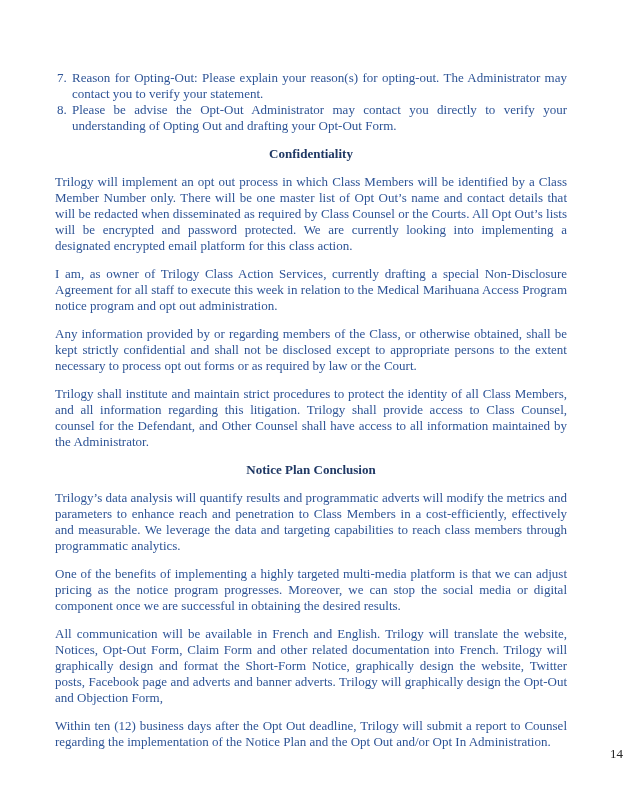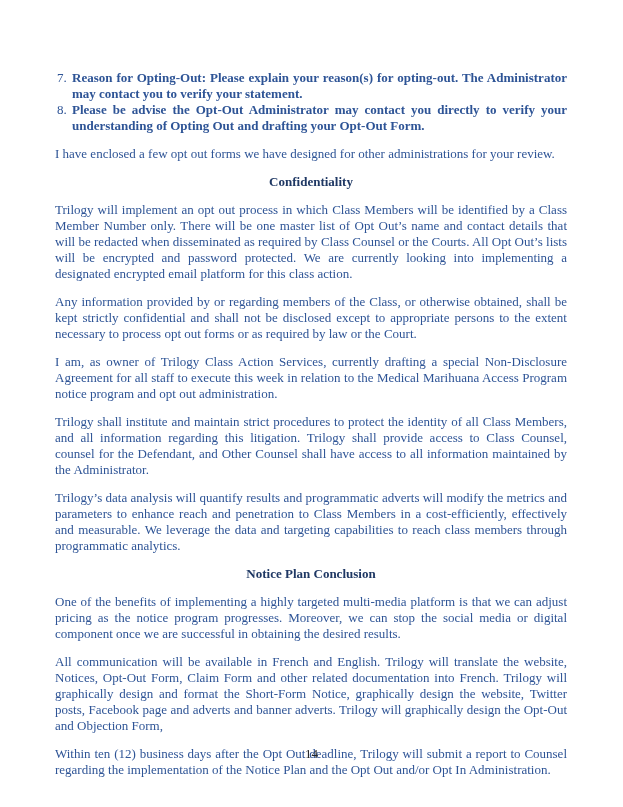--- a/index.html
+++ b/index.html
@@ -35,56 +35,54 @@
   .list-item{display:flex;}
   .list-item .num{
     flex:0 0 15px;
     width:15px;
     padding-left:2px;
     text-align:left;
   }
   .list-item .li-text{
     flex:1;
     text-align:justify;
-    font-weight:bold;
   }
   .page-number{
     position:absolute;
     left:0;
     right:0;
     bottom:45px;
-    text-align:center;
+    text-align:right;
     color:var(--page-number);
   }
 </style>
 </head>
 <body>
 
 <div class="page">
 
   <div class="numbered-list">
     <div class="list-item">
       <span class="num">7.</span>
       <span class="li-text">Reason for Opting-Out: Please explain your reason(s) for opting-out.  The Administrator may contact you to verify your statement.</span>
     </div>
     <div class="list-item">
       <span class="num">8.</span>
       <span class="li-text">Please be advise the Opt-Out Administrator may contact you directly to verify your understanding of Opting Out and drafting your Opt-Out Form.</span>
     </div>
   </div>
 
-  <p class="para">I have enclosed a few opt out forms we have designed for other administrations for your review.</p>
 
   <p class="para heading">Confidentiality</p>
   <p class="para">Trilogy will implement an opt out process in which Class Members will be identified by a Class Member Number only.  There will be one master list of Opt Out’s name and contact details that will be redacted when disseminated as required by Class Counsel or the Courts.  All Opt Out’s lists will be encrypted and password protected.   We are currently looking into implementing a designated encrypted email platform for this class action.</p>
+  <p class="para">I am, as owner of Trilogy Class Action Services, currently drafting a special Non-Disclosure Agreement for all staff to execute this week in relation to the Medical Marihuana Access Program notice program and opt out administration.</p>
   <p class="para">Any information provided by or regarding members of the Class, or otherwise obtained, shall be kept strictly confidential and shall not be disclosed except to appropriate persons to the extent necessary to process opt out forms or as required by law or the Court.</p>
-  <p class="para">I am, as owner of Trilogy Class Action Services, currently drafting a special Non-Disclosure Agreement for all staff to execute this week in relation to the Medical Marihuana Access Program notice program and opt out administration.</p>
   <p class="para">Trilogy shall institute and maintain strict procedures to protect the identity of all Class Members, and all information regarding this litigation.  Trilogy shall provide access to Class Counsel, counsel for the Defendant, and Other Counsel shall have access to all information maintained by the Administrator.</p>
 
+  <p class="para heading">Notice Plan Conclusion</p>
   <p class="para">Trilogy’s data analysis will quantify results and programmatic adverts will modify the metrics and parameters to enhance reach and penetration to Class Members in a cost-efficiently, effectively and measurable. We leverage the data and targeting capabilities to reach class members through programmatic analytics.</p>
-  <p class="para heading">Notice Plan Conclusion</p>
   <p class="para">One of the benefits of implementing a highly targeted multi-media platform is that we can adjust pricing as the notice program progresses.  Moreover, we can stop the social media or digital component once we are successful in obtaining the desired results.</p>
   <p class="para">All communication will be available in French and English. Trilogy will translate the website, Notices, Opt-Out Form, Claim Form and other related documentation into French.  Trilogy will graphically design and format the Short-Form Notice, graphically design the website, Twitter posts, Facebook page and adverts and banner adverts. Trilogy will graphically design the Opt-Out and Objection Form,</p>
   <p class="para">Within ten (12) business days after the Opt Out deadline, Trilogy will submit a report to Counsel regarding the implementation of the Notice Plan and the Opt Out and/or Opt In Administration.</p>
 
   <div class="page-number">14</div>
 
 </div>
 
 </body></html>

